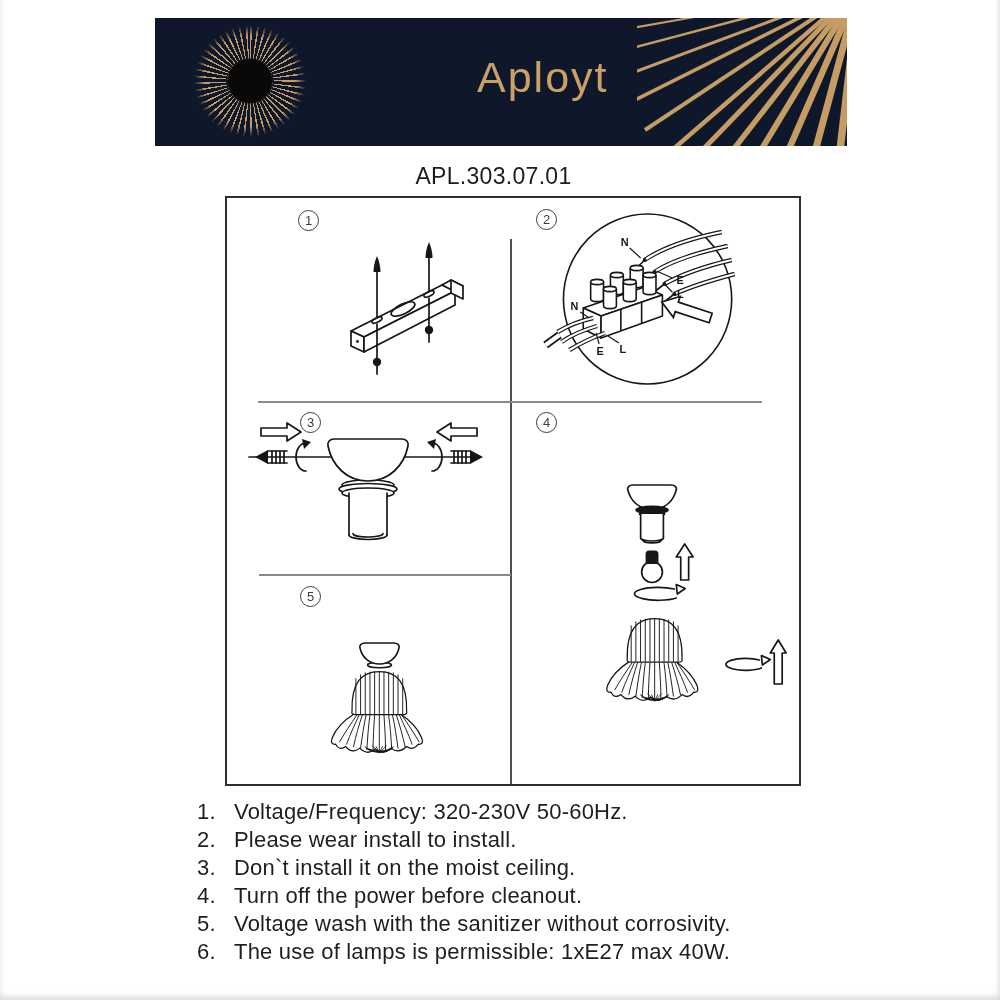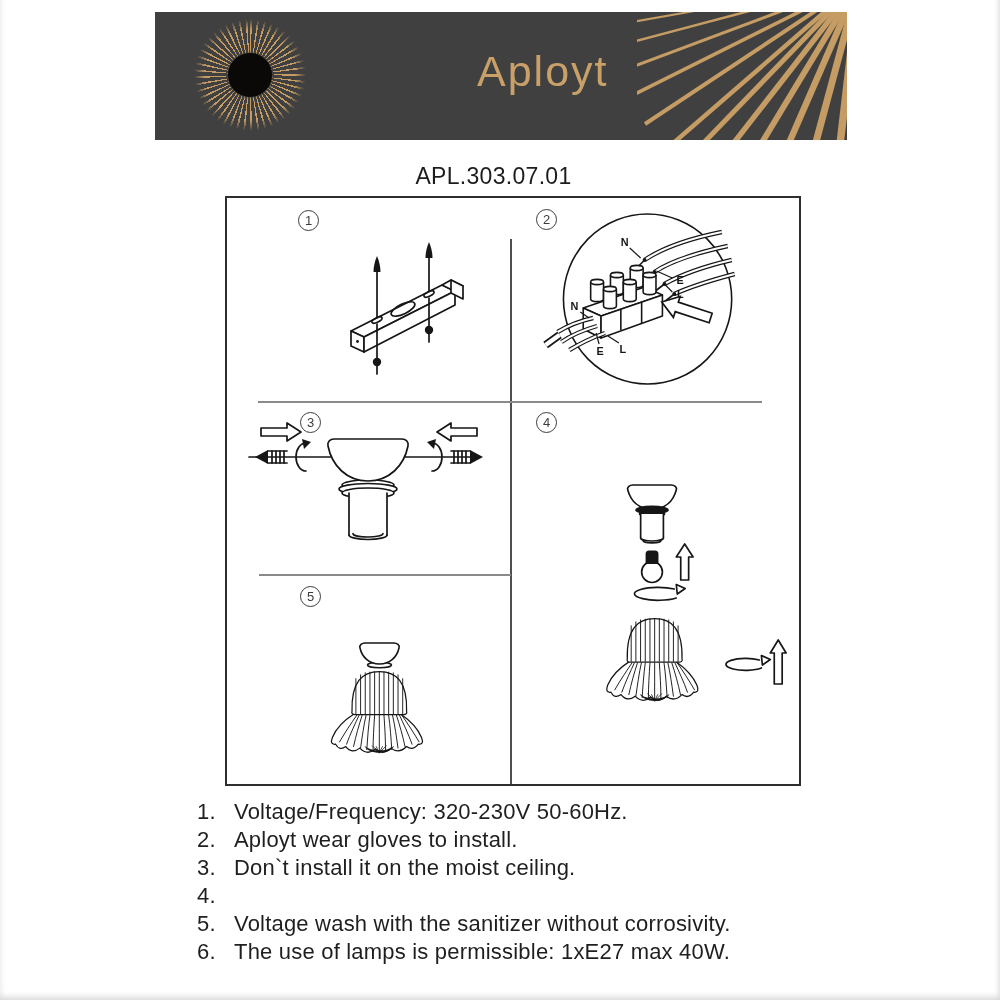--- a/index.html
+++ b/index.html
@@ -1,20 +1,20 @@
 <!DOCTYPE html>
 <html><head>
 <meta charset="utf-8">
 <style>
   html,body{margin:0;padding:0;background:#fff;}
   .page{position:relative;width:1000px;height:1000px;background:#fff;overflow:hidden;
         font-family:"Liberation Sans",sans-serif;
         box-shadow:inset 0 -7px 6px -4px #d9d9d9, inset -6px 0 5px -4px #e4e4e4, inset 6px 0 5px -4px #efefef;}
   
-  .banner{position:absolute;left:155px;top:12px;width:692px;height:128px;background:#404040;overflow:hidden;}
+  .banner{position:absolute;left:155px;top:18px;width:692px;height:128px;background:#0f172a;overflow:hidden;}
   .sunburst{position:absolute;left:38px;top:6px;width:114px;height:114px;border-radius:50%;
         background:repeating-conic-gradient(#c59c63 0deg 2.1deg, transparent 2.1deg 7.4deg);
         -webkit-mask:radial-gradient(circle,transparent 0 21px,#000 24px 45px,transparent 56px);
         mask:radial-gradient(circle,transparent 0 21px,#000 24px 45px,transparent 56px);}
   .sunburst-core{position:absolute;left:73px;top:41px;width:44px;height:44px;border-radius:50%;background:#0b0907;}
   .brand{position:absolute;left:322px;top:34px;font-size:43px;line-height:1.2;color:#c8a068;
         letter-spacing:2px;font-weight:400;}
   .rayfan{position:absolute;right:0;top:0;}
   
   .title1{position:absolute;left:0;top:136px;width:1000px;text-align:center;font-size:23px;color:#1c1c1e;letter-spacing:.3px;}
@@ -307,28 +307,29 @@
     </div>
   </div>
 
   <div class="ins">
     <div class="ins-row">
         <span class="ins-num">1.</span>
         <span class="ins-text">Voltage/Frequency: 320-230V 50-60Hz.</span>
       </div>
     <div class="ins-row">
         <span class="ins-num">2.</span>
-        <span class="ins-text">Aployt wear gloves to install.</span>
+        <span class="ins-text">Please wear install to install.</span>
       </div>
     <div class="ins-row">
         <span class="ins-num">3.</span>
         <span class="ins-text">Don`t install it on the moist ceiling.</span>
       </div>
     <div class="ins-row">
         <span class="ins-num">4.</span>
+        <span class="ins-text">Turn off the power before cleanout.</span>
       </div>
     <div class="ins-row">
         <span class="ins-num">5.</span>
         <span class="ins-text">Voltage wash with the sanitizer without corrosivity.</span>
       </div>
     <div class="ins-row">
         <span class="ins-num">6.</span>
         <span class="ins-text">The use of lamps is permissible: 1xE27 max 40W.</span>
       </div>
   </div>

